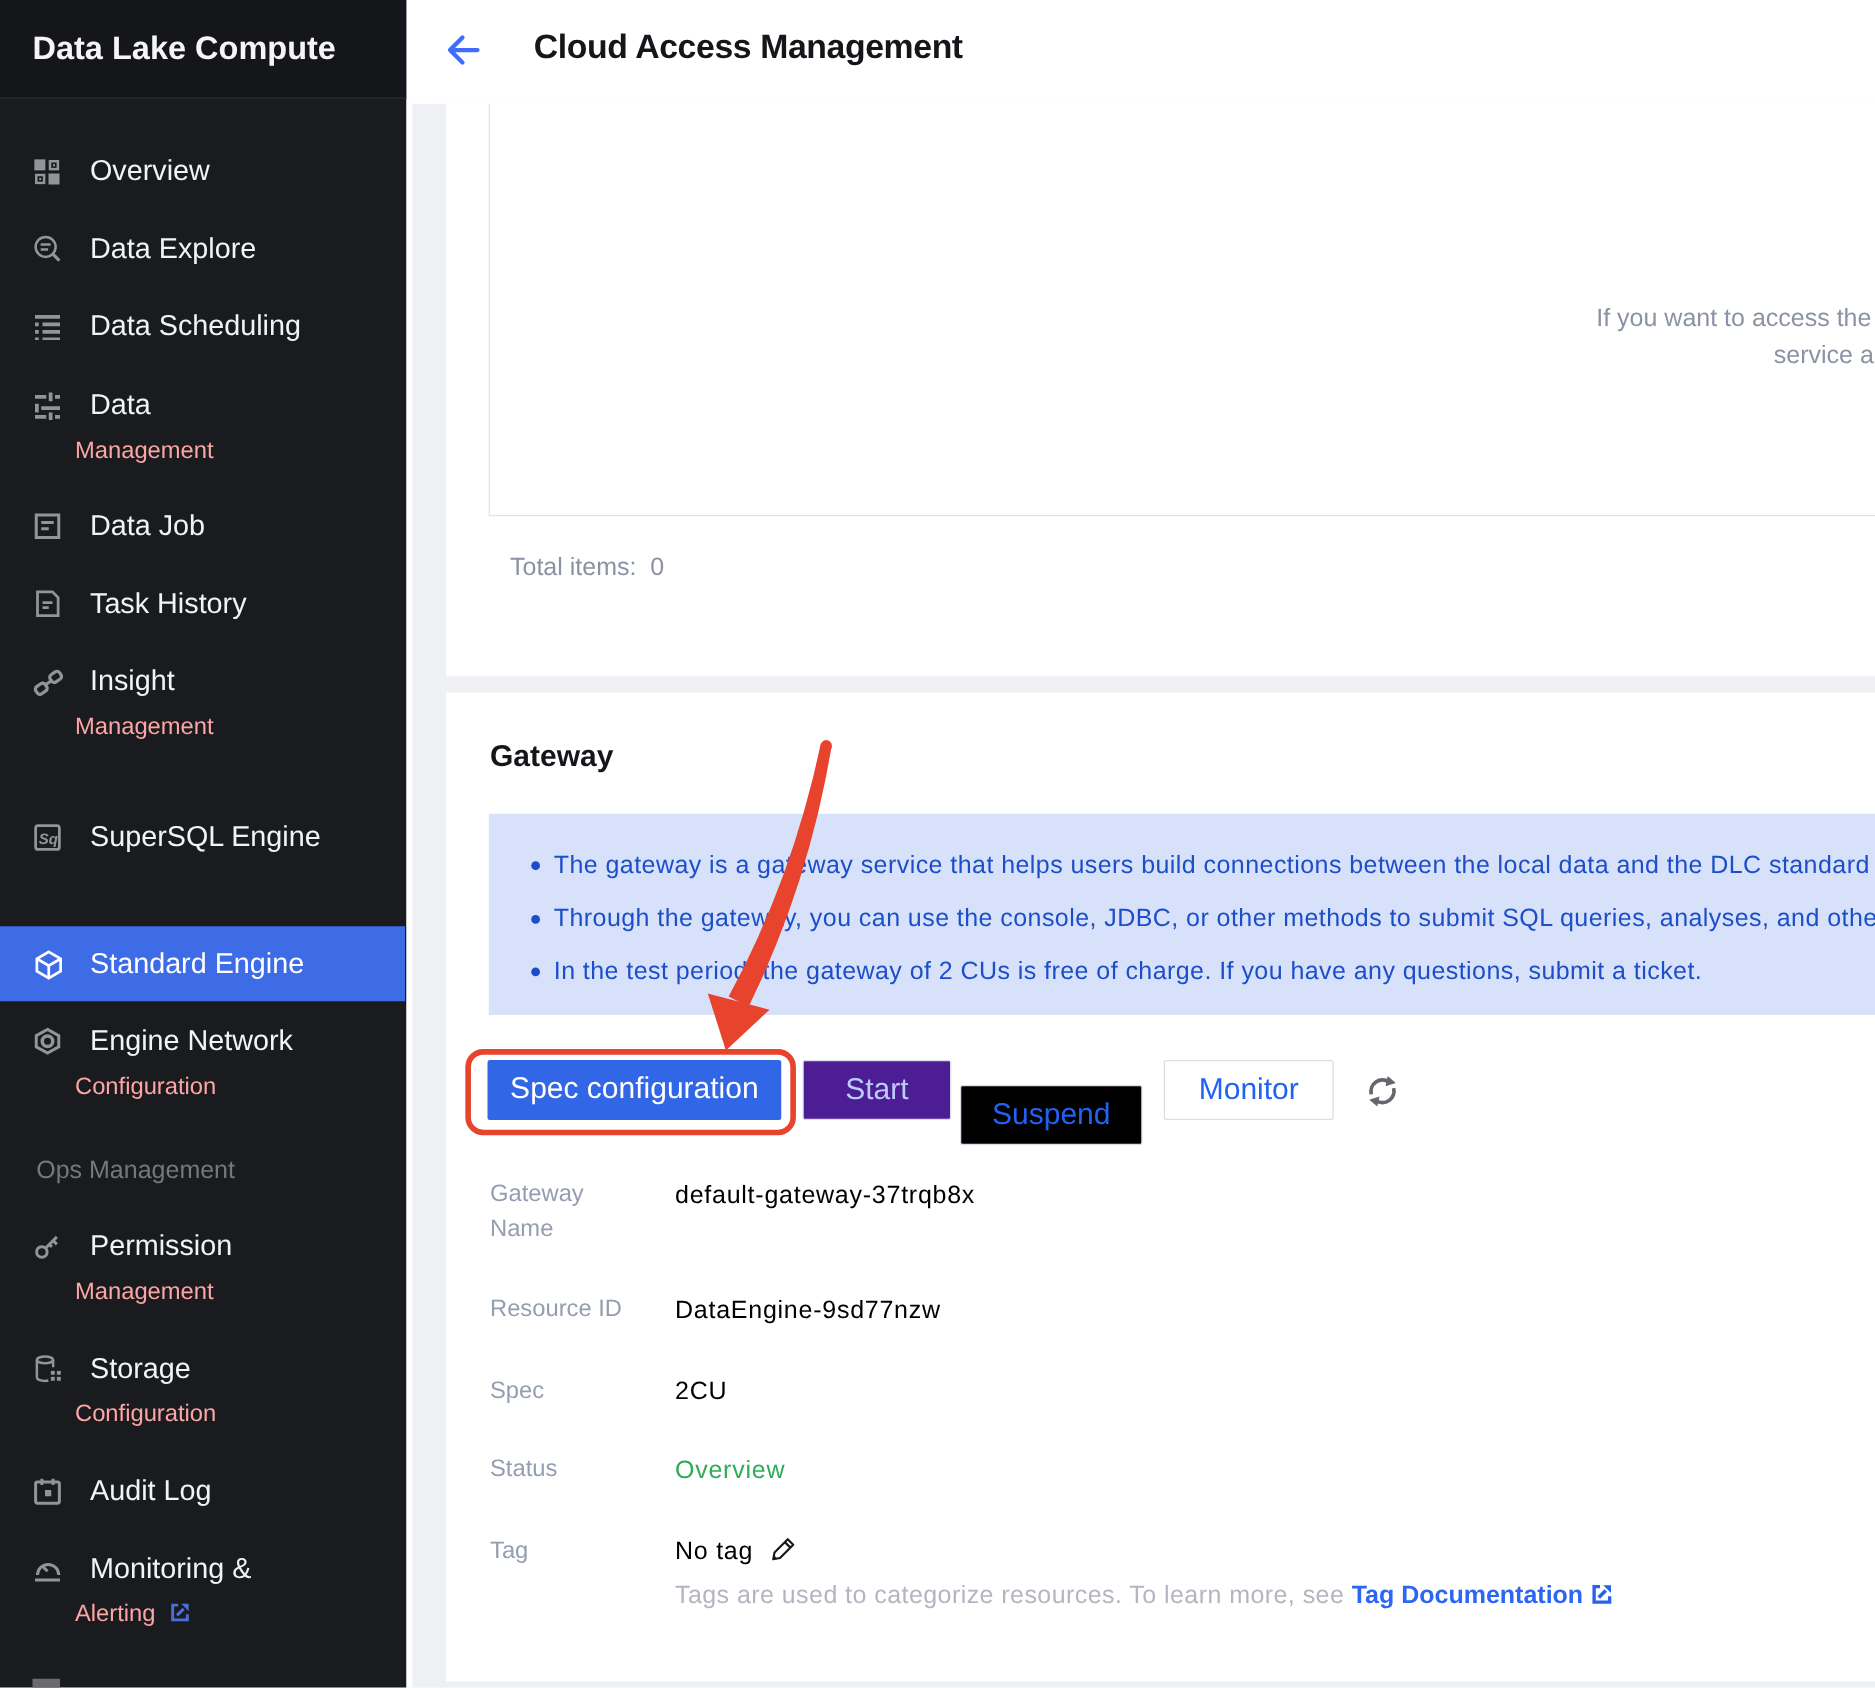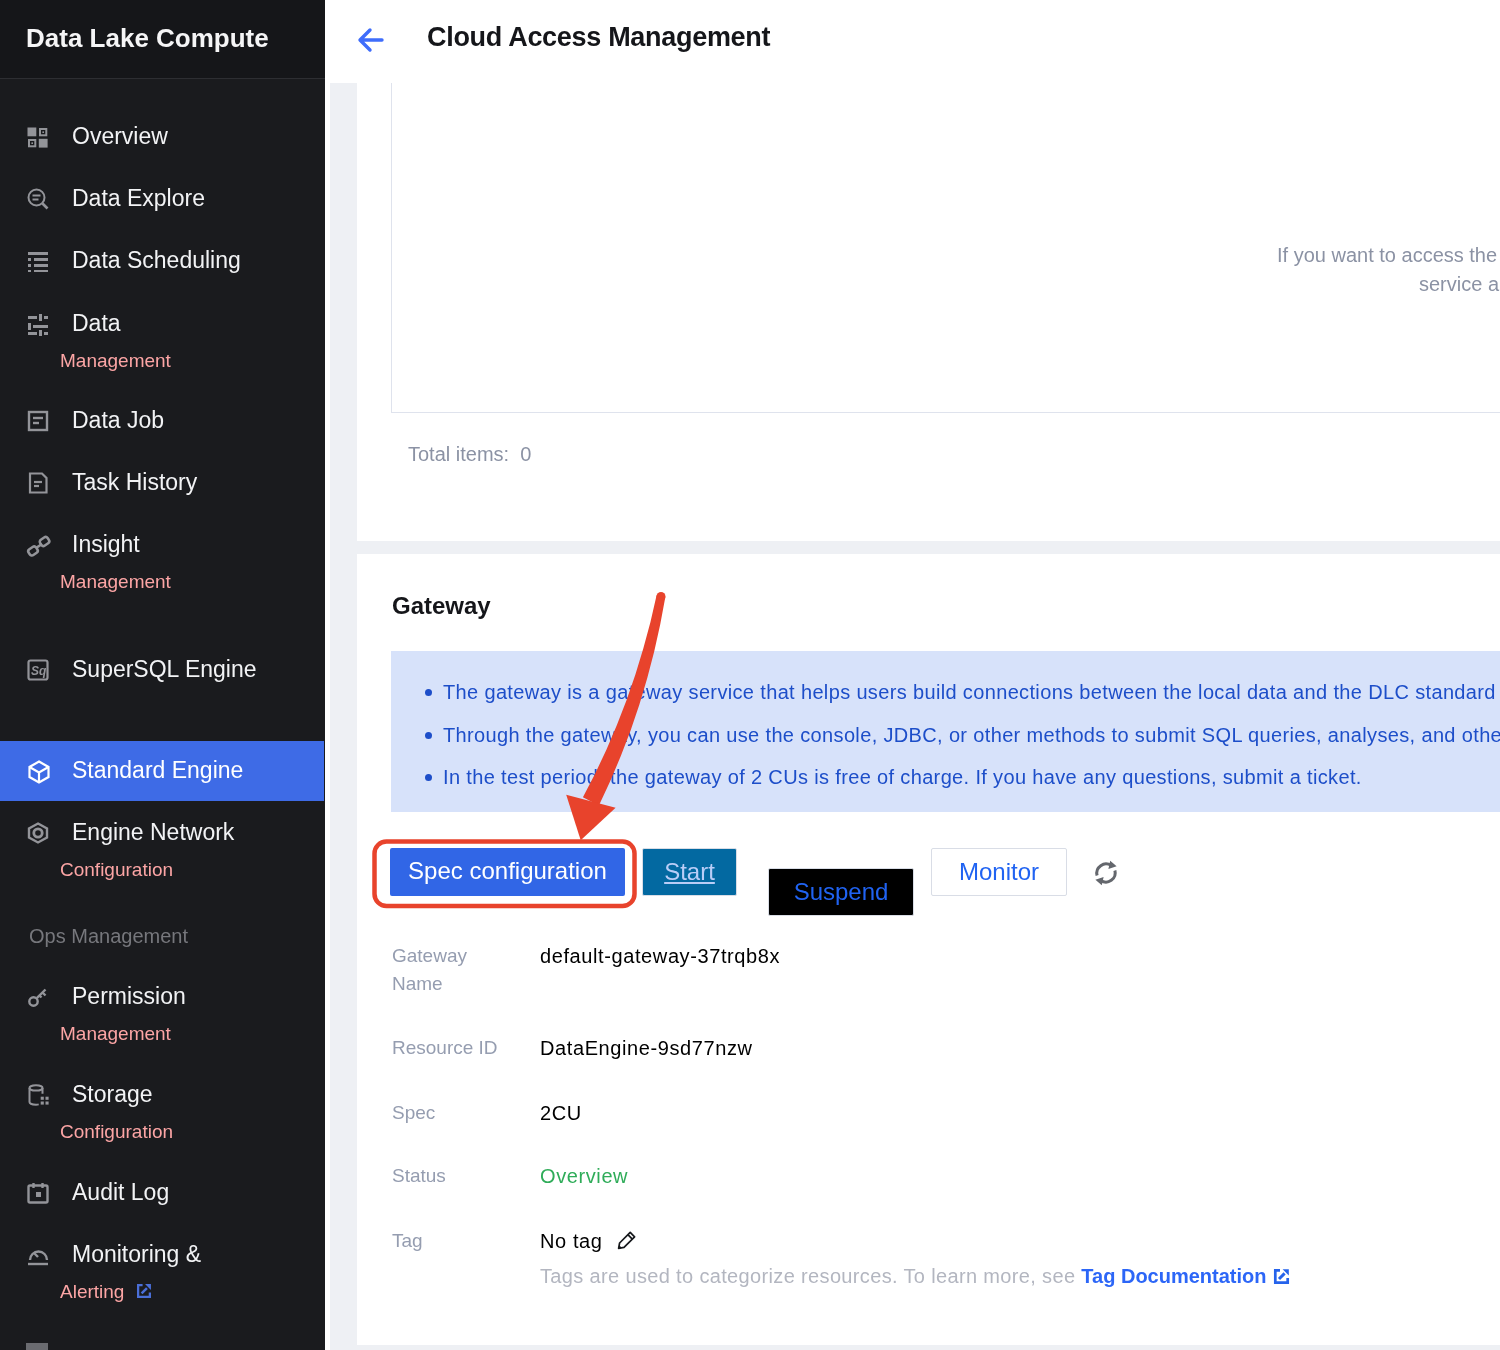--- a/index.html
+++ b/index.html
@@ -42,21 +42,21 @@
   #card2 { position:absolute; left:32px; top:554px; width:1143px; height:791px; background:#fff; }
   #gw-title { position:absolute; left:35px; top:39.5px; font-size:24px; font-weight:bold;
     color:#15161a; line-height:24px; }
   #infobox { position:absolute; left:34px; top:97px; width:1109px; height:161px; background:#d7e2fa; }
   .bullet { position:absolute; left:52px; font-size:20px; color:#1d4ec9; line-height:28px; white-space:nowrap; letter-spacing:0.35px; }
   .bullet::before { content:""; position:absolute; left:-18px; top:10.5px; width:7px; height:7px;
     border-radius:50%; background:#1d4ec9; }
   .btn { position:absolute; top:294px; height:48px; font-size:24px; text-align:center;
     line-height:46px; }
   #btn-spec { left:33px; width:235px; background:#3166e6; color:#fff; border-radius:2px; }
-  #btn-start { left:285px; width:95px; background:#0369a1; border:1px solid #d9dde6; color:#b9cdf7; border-radius:2px;text-decoration:underline; }
+  #btn-start { left:285px; width:119px; background:#4c1d95; border:1px solid #d9dde6; color:#b9cdf7; border-radius:2px; }
   #btn-suspend { left:411px; width:146px; background:#000000; border:1px solid #d9dde6; color:#2063f2; border-radius:2px;margin-top:20px; }
   #btn-monitor { left:574px; width:136px; background:#fff; border:1px solid #d9dde6; color:#2063f2; border-radius:2px; }
   #refresh { position:absolute; left:735px; top:305px; }
 
   .lbl { position:absolute; left:35px; width:125px; font-size:19px; color:#959db0; line-height:28px; }
   .val { position:absolute; left:183px; font-size:20px; color:#000; line-height:28px; white-space:nowrap; letter-spacing:0.6px; }
   #tagsub { position:absolute; left:183px; top:708px; font-size:20px; color:#b3b6c0; line-height:28px; white-space:nowrap; letter-spacing:0.35px; }
   #tagsub b { color:#2c66f7; letter-spacing:0; }
 
   #annot { position:absolute; left:0; top:0; z-index:9; pointer-events:none; }

